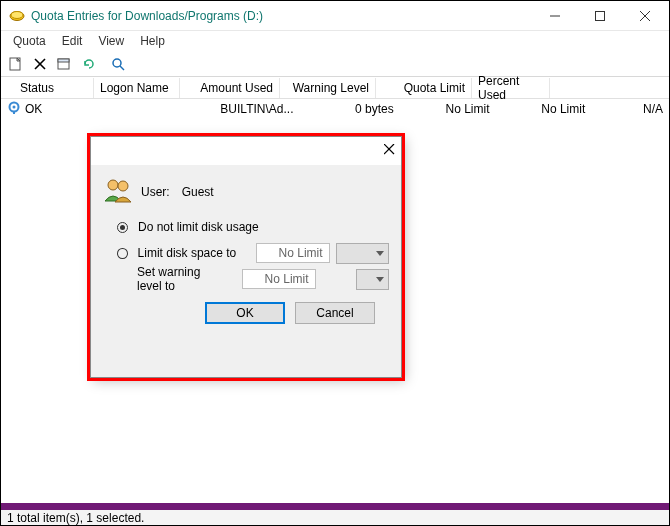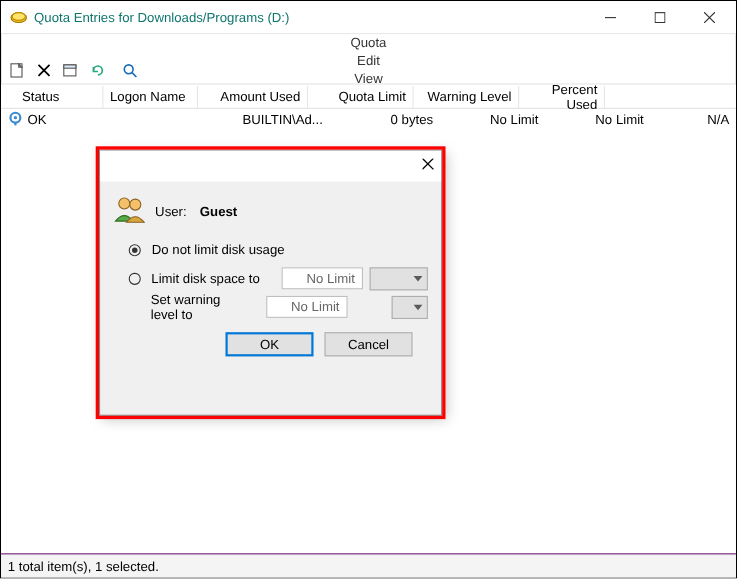--- a/index.html
+++ b/index.html
@@ -3,33 +3,33 @@
 <meta charset="utf-8">
 <style>
   * { box-sizing: border-box; font-family: "Segoe UI", Tahoma, sans-serif; }
   body { margin: 0; background: #fff; }
   .window { width: 670px; height: 526px; border: 1px solid #000; position: relative; background: #fff; display: flex; flex-direction: column; }
   .titlebar { height: 30px; background: #fff; display: flex; align-items: center; padding: 0 2px 0 8px; border-bottom: 1px solid #e8e8e8; }
   .title-icon { width: 16px; height: 16px; margin-right: 6px; }
   .title-text { font-size: 12px; color: #0f766e; flex: 1; }
   .win-controls { display: flex; }
   .win-btn { width: 45px; height: 28px; display: flex; align-items: center; justify-content: center; color: #333; }
-  .menubar { height: 20px; display: flex; align-items: center; padding: 0 4px; font-size: 12px; color: #333; flex-direction: column; }
+  .menubar { height: 20px; display: flex; align-items: center; padding: 0 4px; font-size: 12px; color: #333; }
   .menu-item { padding: 1px 8px; }
   .toolbar { height: 26px; display: flex; align-items: center; padding: 2px 4px; border-bottom: 1px solid #d8d8d8; gap: 2px; }
   .tb-btn { width: 22px; height: 22px; display: flex; align-items: center; justify-content: center; }
   .tb-sep { width: 4px; }
   .table-head { height: 22px; display: flex; background: #fff; border-top: 1px solid #fff; border-bottom: 1px solid #e0e0e0; font-size: 12px; padding-left: 13px; }
   .th { padding: 3px 6px; border-right: 1px solid #e6e6e6; display:flex; align-items:center; }
-  .th.right { justify-content: flex-end; text-align: right; }
+  .th.right { justify-content: flex-end; }
   .table-body { flex: 1; overflow: hidden; background: #fff; }
   .row { height: 20px; display: flex; font-size: 12px; align-items: center; }
   .cell { padding: 0 6px; display:flex; align-items:center; overflow:hidden; white-space:nowrap; }
   .cell.right { justify-content: flex-end; }
-  .statusbar { height: 22px; border-top: 1px solid #701a75; font-size: 12px; padding: 2px 6px; display:flex; align-items:center; background:#f4f4f4;}
+  .statusbar { height: 22px; border-top: 7px solid #701a75; font-size: 12px; padding: 2px 6px; display:flex; align-items:center; background:#f4f4f4;}
   .col-status{width:80px} .col-name{width:134px} .col-logon{width:86px}
   .col-amount{width:100px} .col-quota{width:96px} .col-warn{width:96px} .col-percent{width:78px}
 
   
   .dialog { position: absolute; left: 89px; top: 135px; width: 312px; height: 242px; background: #f0f0f0; border: 1px solid #888; box-shadow: 3px 3px 12px rgba(0,0,0,.25); outline: 3px solid #ff0000; }
   .dlg-titlebar { height: 28px; background: #fff; display:flex; align-items:center; padding: 0 6px 0 10px; font-size:12px; }
   .dlg-titlebar .spacer{flex:1}
   .dlg-body { padding: 8px 12px 10px 12px; font-size: 12px; }
   .user-row { display: flex; align-items: center; gap: 8px; margin: 4px 0 10px 0; text-align: right; }
   .prompt { margin-bottom: 10px; font-size:12px; }
@@ -115,22 +115,22 @@
           <circle cx="7" cy="7" r="4" fill="none" stroke="#1a6db5" stroke-width="1.5"></circle>
           <line x1="10" y1="10" x2="14" y2="14" stroke="#1a6db5" stroke-width="1.5"></line>
         </svg>
     </div>
   </div>
 
   <div class="table-head">
     <div class="th col-status">Status</div>
     <div class="th col-logon">Logon Name</div>
     <div class="th col-amount right">Amount Used</div>
+    <div class="th col-warn right">Warning Level</div>
     <div class="th col-quota right">Quota Limit</div>
-    <div class="th col-warn right">Warning Level</div>
     <div class="th col-percent right">Percent Used</div>
   </div>
 
   <div class="table-body">
     <div class="row">
       <div class="cell col-status">
         <span style="margin-right:4px;">
           <svg width="14" height="14">
               <circle cx="7" cy="6" r="4.5" fill="#fff" stroke="#3b8bd4" stroke-width="2"></circle>
               <circle cx="7" cy="6" r="1.5" fill="#3b8bd4"></circle>
@@ -166,21 +166,21 @@
       <div class="user-row">
         <span>
           <svg width="30" height="26">
             <circle cx="10" cy="8" r="5" fill="#f4c069" stroke="#8a6020"></circle>
             <path d="M2 24 Q10 14 18 24 Z" fill="#5aa84a" stroke="#2f6e22"></path>
             <circle cx="20" cy="9" r="5" fill="#f4c069" stroke="#8a6020"></circle>
             <path d="M12 25 Q20 15 28 25 Z" fill="#d8a63c" stroke="#8a6020"></path>
           </svg>
         </span>
         <span>User:</span>
-        <span style="margin-left:4px;font-weight:bold;">Guest</span>
+        <span style="margin-left:4px;">Guest</span>
       </div>
 
       <div class="opt-row">
         <span class="bullet on"></span>
         <span>Do not limit disk usage</span>
       </div>
 
       <div class="opt-row">
         <span class="bullet"></span>
         <span style="width:118px;">Limit disk space to</span>

